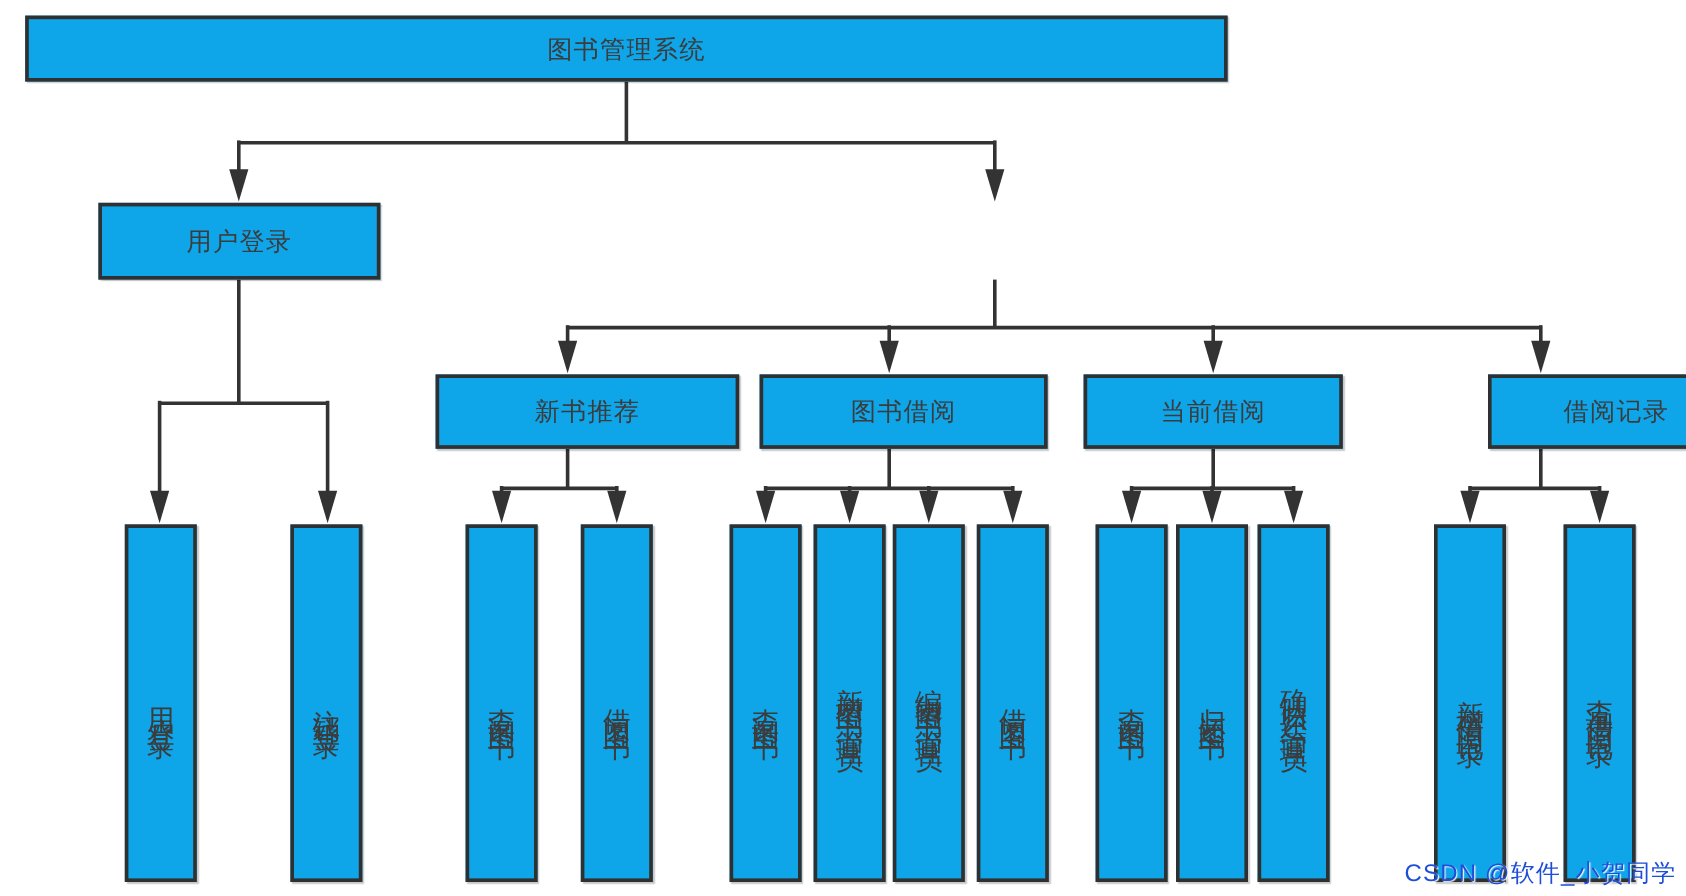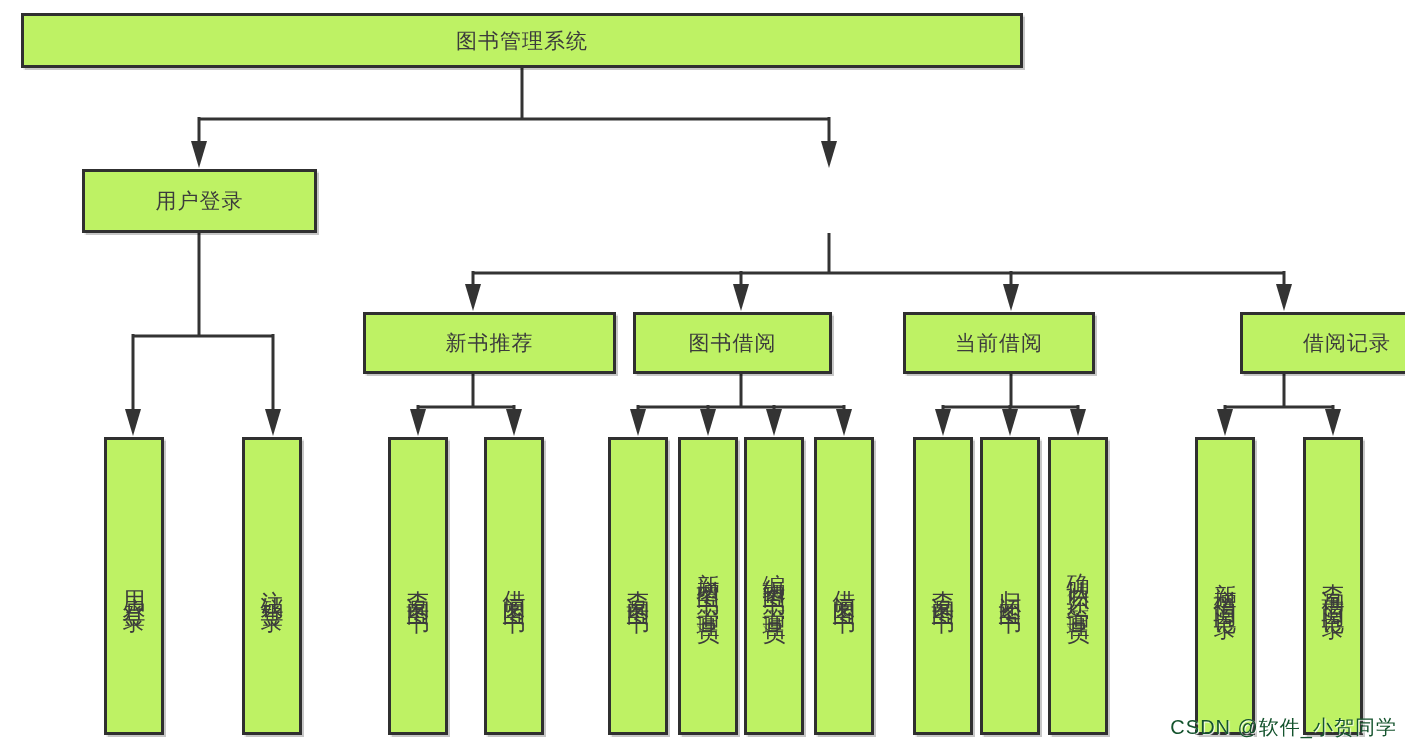--- a/index.html
+++ b/index.html
@@ -5,35 +5,35 @@
   html,body{margin:0;padding:0;background:#ffffff;}
   .canvas{
     position:relative;width:1405px;height:747px;background:#ffffff;
     font-family:"Liberation Sans","DejaVu Sans",sans-serif;
     overflow:hidden;
   }
   svg.connectors{position:absolute;left:0;top:0;width:1405px;height:747px;}
   svg.connectors line{stroke:#333333;stroke-width:3;}
   svg.connectors polygon{fill:#333333;stroke:none;}
   .node{
-    position:absolute;box-sizing:border-box;background:#bef264;
+    position:absolute;box-sizing:border-box;background:#0ea5e9;
     border:3px solid #303030;
     box-shadow:1.5px 1.5px 1px rgba(0,0,0,0.22);
     display:flex;align-items:center;justify-content:center;
     color:#3c3c3c;
   }
   .node.h{font-size:21px;letter-spacing:1px;}
   .node.leaf span.v{
     writing-mode:vertical-rl;
     font-size:23px;letter-spacing:7px;line-height:1;
     color:#3c3c3c;
   }
   .watermark{
     position:absolute;right:8px;bottom:6px;
-    font-size:20px;color:#14532d;letter-spacing:1px;
+    font-size:20px;color:#1d4ed8;letter-spacing:1px;
     text-shadow:1px 1px 1px #ffffff;
     z-index:5;
   }
 </style>
 </head>
 <body>
 
 <div class="canvas">
 
   <svg class="connectors" viewBox="0 0 1405 747" aria-hidden="true">
@@ -102,24 +102,24 @@
     <span>图书管理系统</span>
   </div>
 
   <div class="node h" style="left:82px;top:169px;width:235px;height:64px;">
     <span>用户登录</span>
   </div>
 
   <div class="node h" style="left:363px;top:312px;width:253px;height:62px;">
     <span>新书推荐</span>
   </div>
-  <div class="node h" style="left:633px;top:312px;width:199px;height:62px;">
+  <div class="node h" style="left:633px;top:312px;width:240px;height:62px;">
     <span>图书借阅</span>
   </div>
-  <div class="node h" style="left:903px;top:312px;width:192px;height:62px;">
+  <div class="node h" style="left:903px;top:312px;width:216px;height:62px;">
     <span>当前借阅</span>
   </div>
   <div class="node h" style="left:1240px;top:312px;width:214px;height:62px;">
     <span>借阅记录</span>
   </div>
 
   <div class="node leaf" style="left:104px;top:437px;width:60px;height:298px;">
     <span class="v">用户登录</span>
   </div>
   <div class="node leaf" style="left:242px;top:437px;width:60px;height:298px;">

